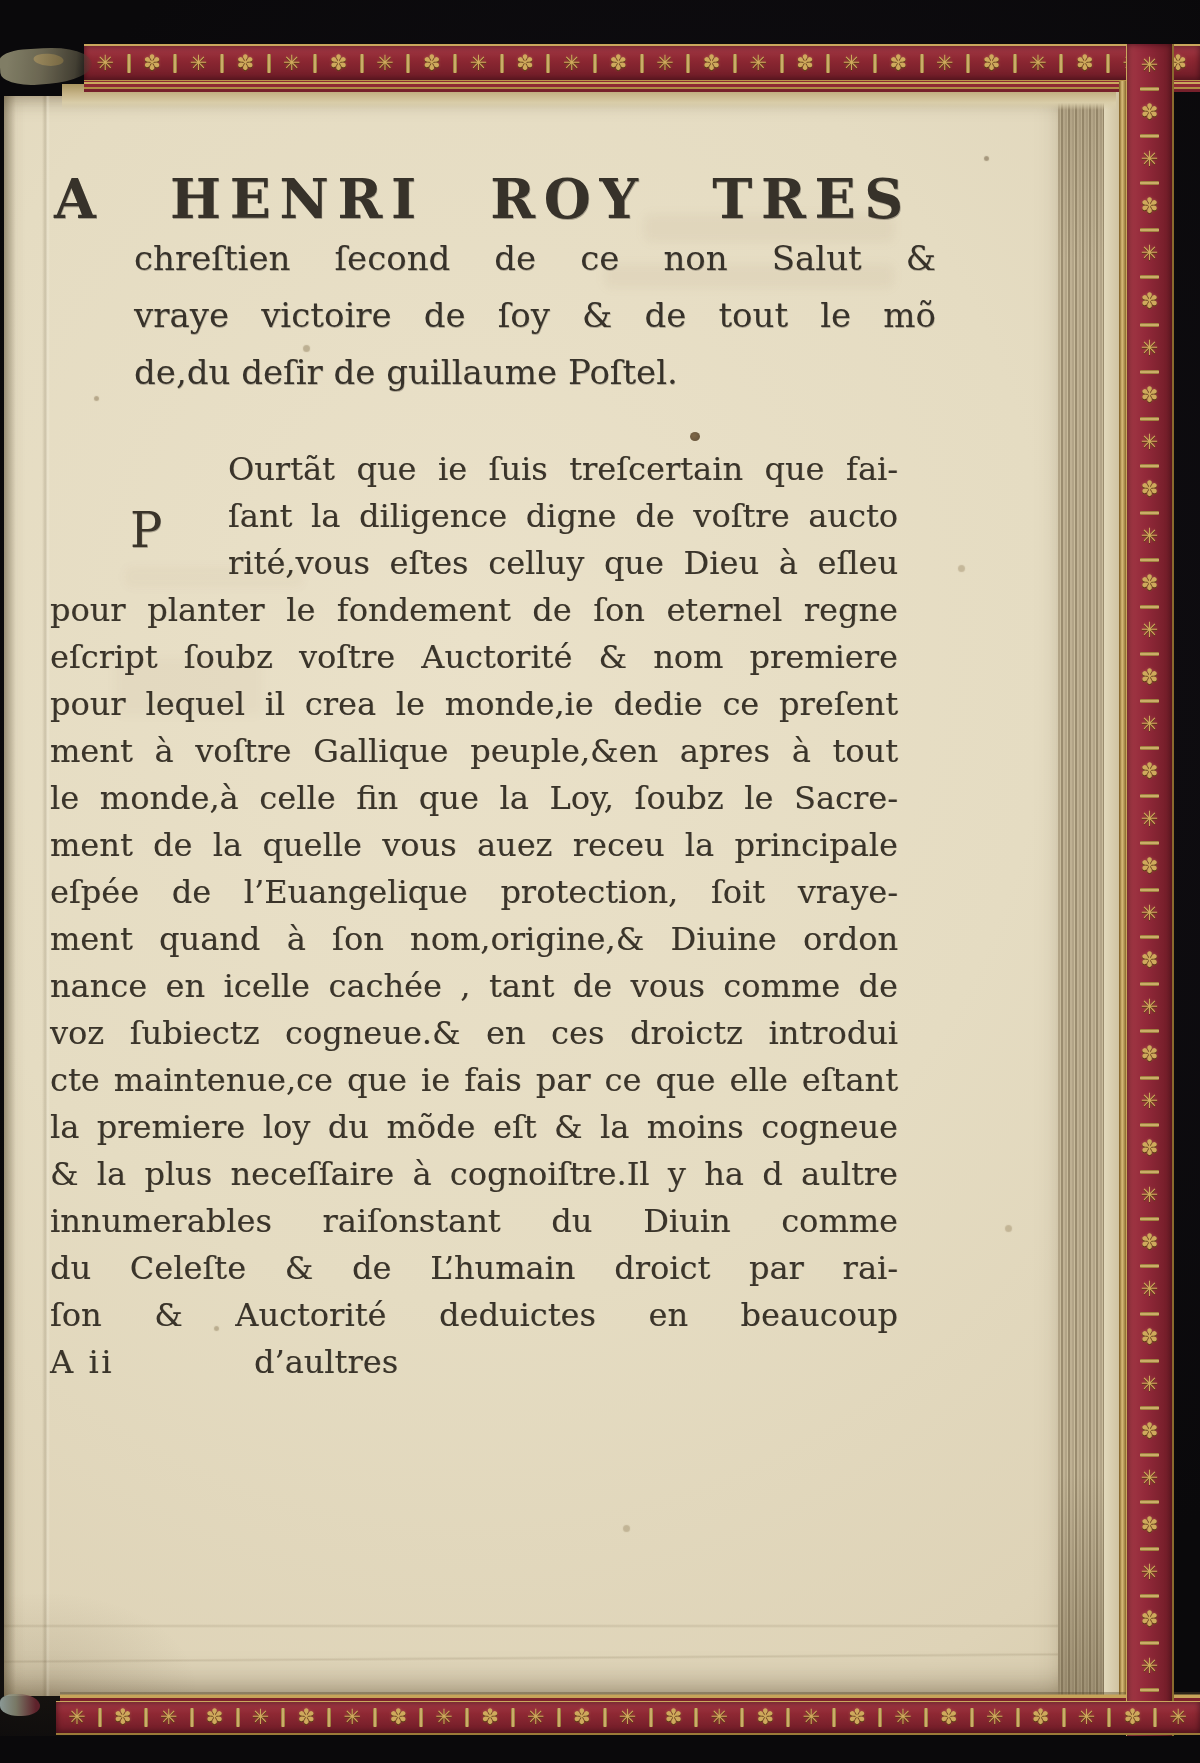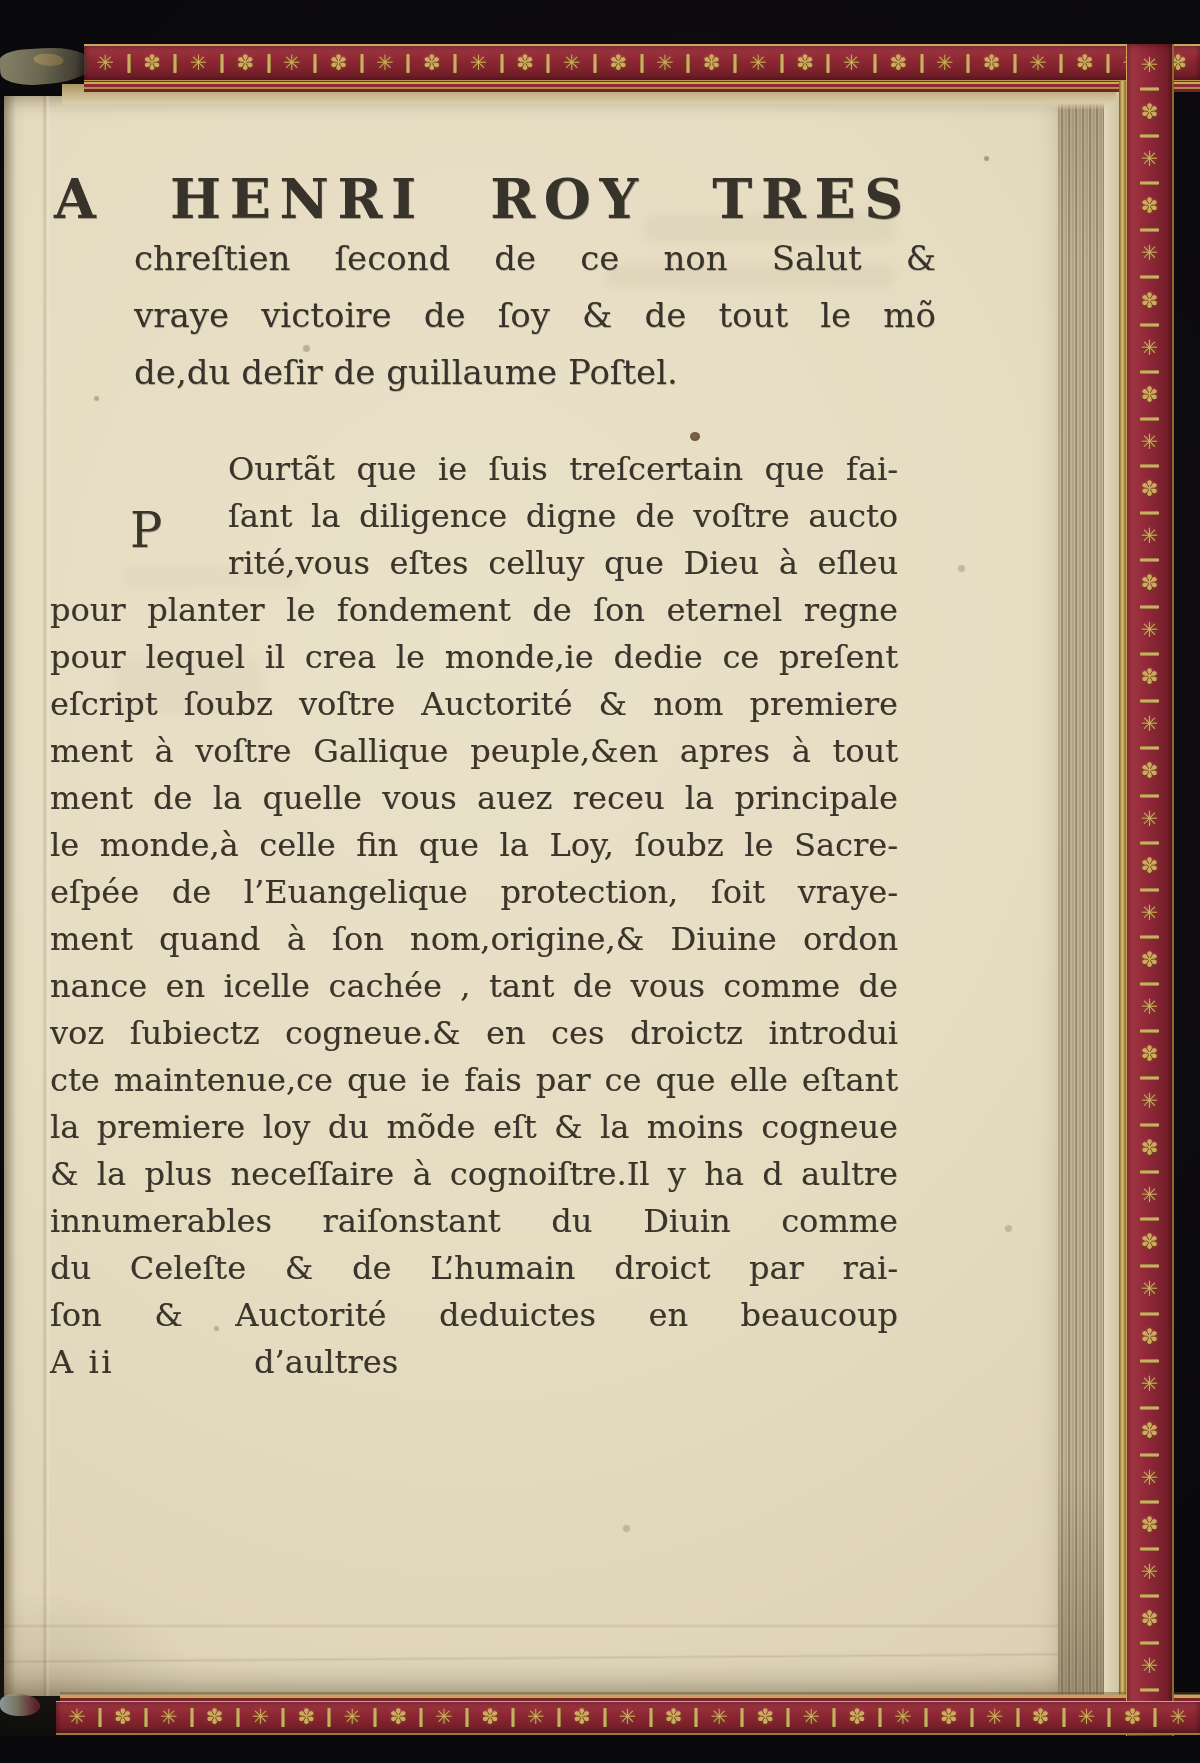--- a/index.html
+++ b/index.html
@@ -126,25 +126,25 @@
       <div class="hrest h-just">vraye victoire de ſoy &amp; de tout le mõ</div>
       <div class="hrest h-left">de,du deſir de guillaume Poſtel.</div>
     </div>
 
     <div class="body">
       <div class="drop-cap">P</div>
       <div class="bline ind">Ourtãt que ie ſuis treſcertain que fai-</div>
       <div class="bline ind">ſant la diligence digne de voſtre aucto</div>
       <div class="bline ind">rité,vous eſtes celluy que Dieu à eſleu</div>
       <div class="bline">pour planter le fondement de ſon eternel regne</div>
+      <div class="bline">eſcript ſoubz voſtre Auctorité &amp; nom premiere</div>
       <div class="bline">pour lequel il crea le monde,ie dedie ce preſent</div>
-      <div class="bline">eſcript ſoubz voſtre Auctorité &amp; nom premiere</div>
       <div class="bline">ment à voſtre Gallique peuple,&amp;en apres à tout</div>
+      <div class="bline">le monde,à celle fin que la Loy, ſoubz le Sacre-</div>
       <div class="bline">ment de la quelle vous auez receu la principale</div>
-      <div class="bline">le monde,à celle fin que la Loy, ſoubz le Sacre-</div>
       <div class="bline">eſpée de l’Euangelique protection, ſoit vraye-</div>
       <div class="bline">ment quand à ſon nom,origine,&amp; Diuine ordon</div>
       <div class="bline">nance en icelle cachée , tant de vous comme de</div>
       <div class="bline">voz ſubiectz cogneue.&amp; en ces droictz introdui</div>
       <div class="bline">cte maintenue,ce que ie fais par ce que elle eſtant</div>
       <div class="bline">la premiere loy du mõde eſt &amp; la moins cogneue</div>
       <div class="bline">&amp; la plus neceſſaire à cognoiſtre.Il y ha d aultre</div>
       <div class="bline">innumerables raiſonstant du Diuin comme</div>
       <div class="bline">du Celeſte &amp; de L’humain droict par rai-</div>
       <div class="bline">ſon &amp; Auctorité deduictes en beaucoup</div>

